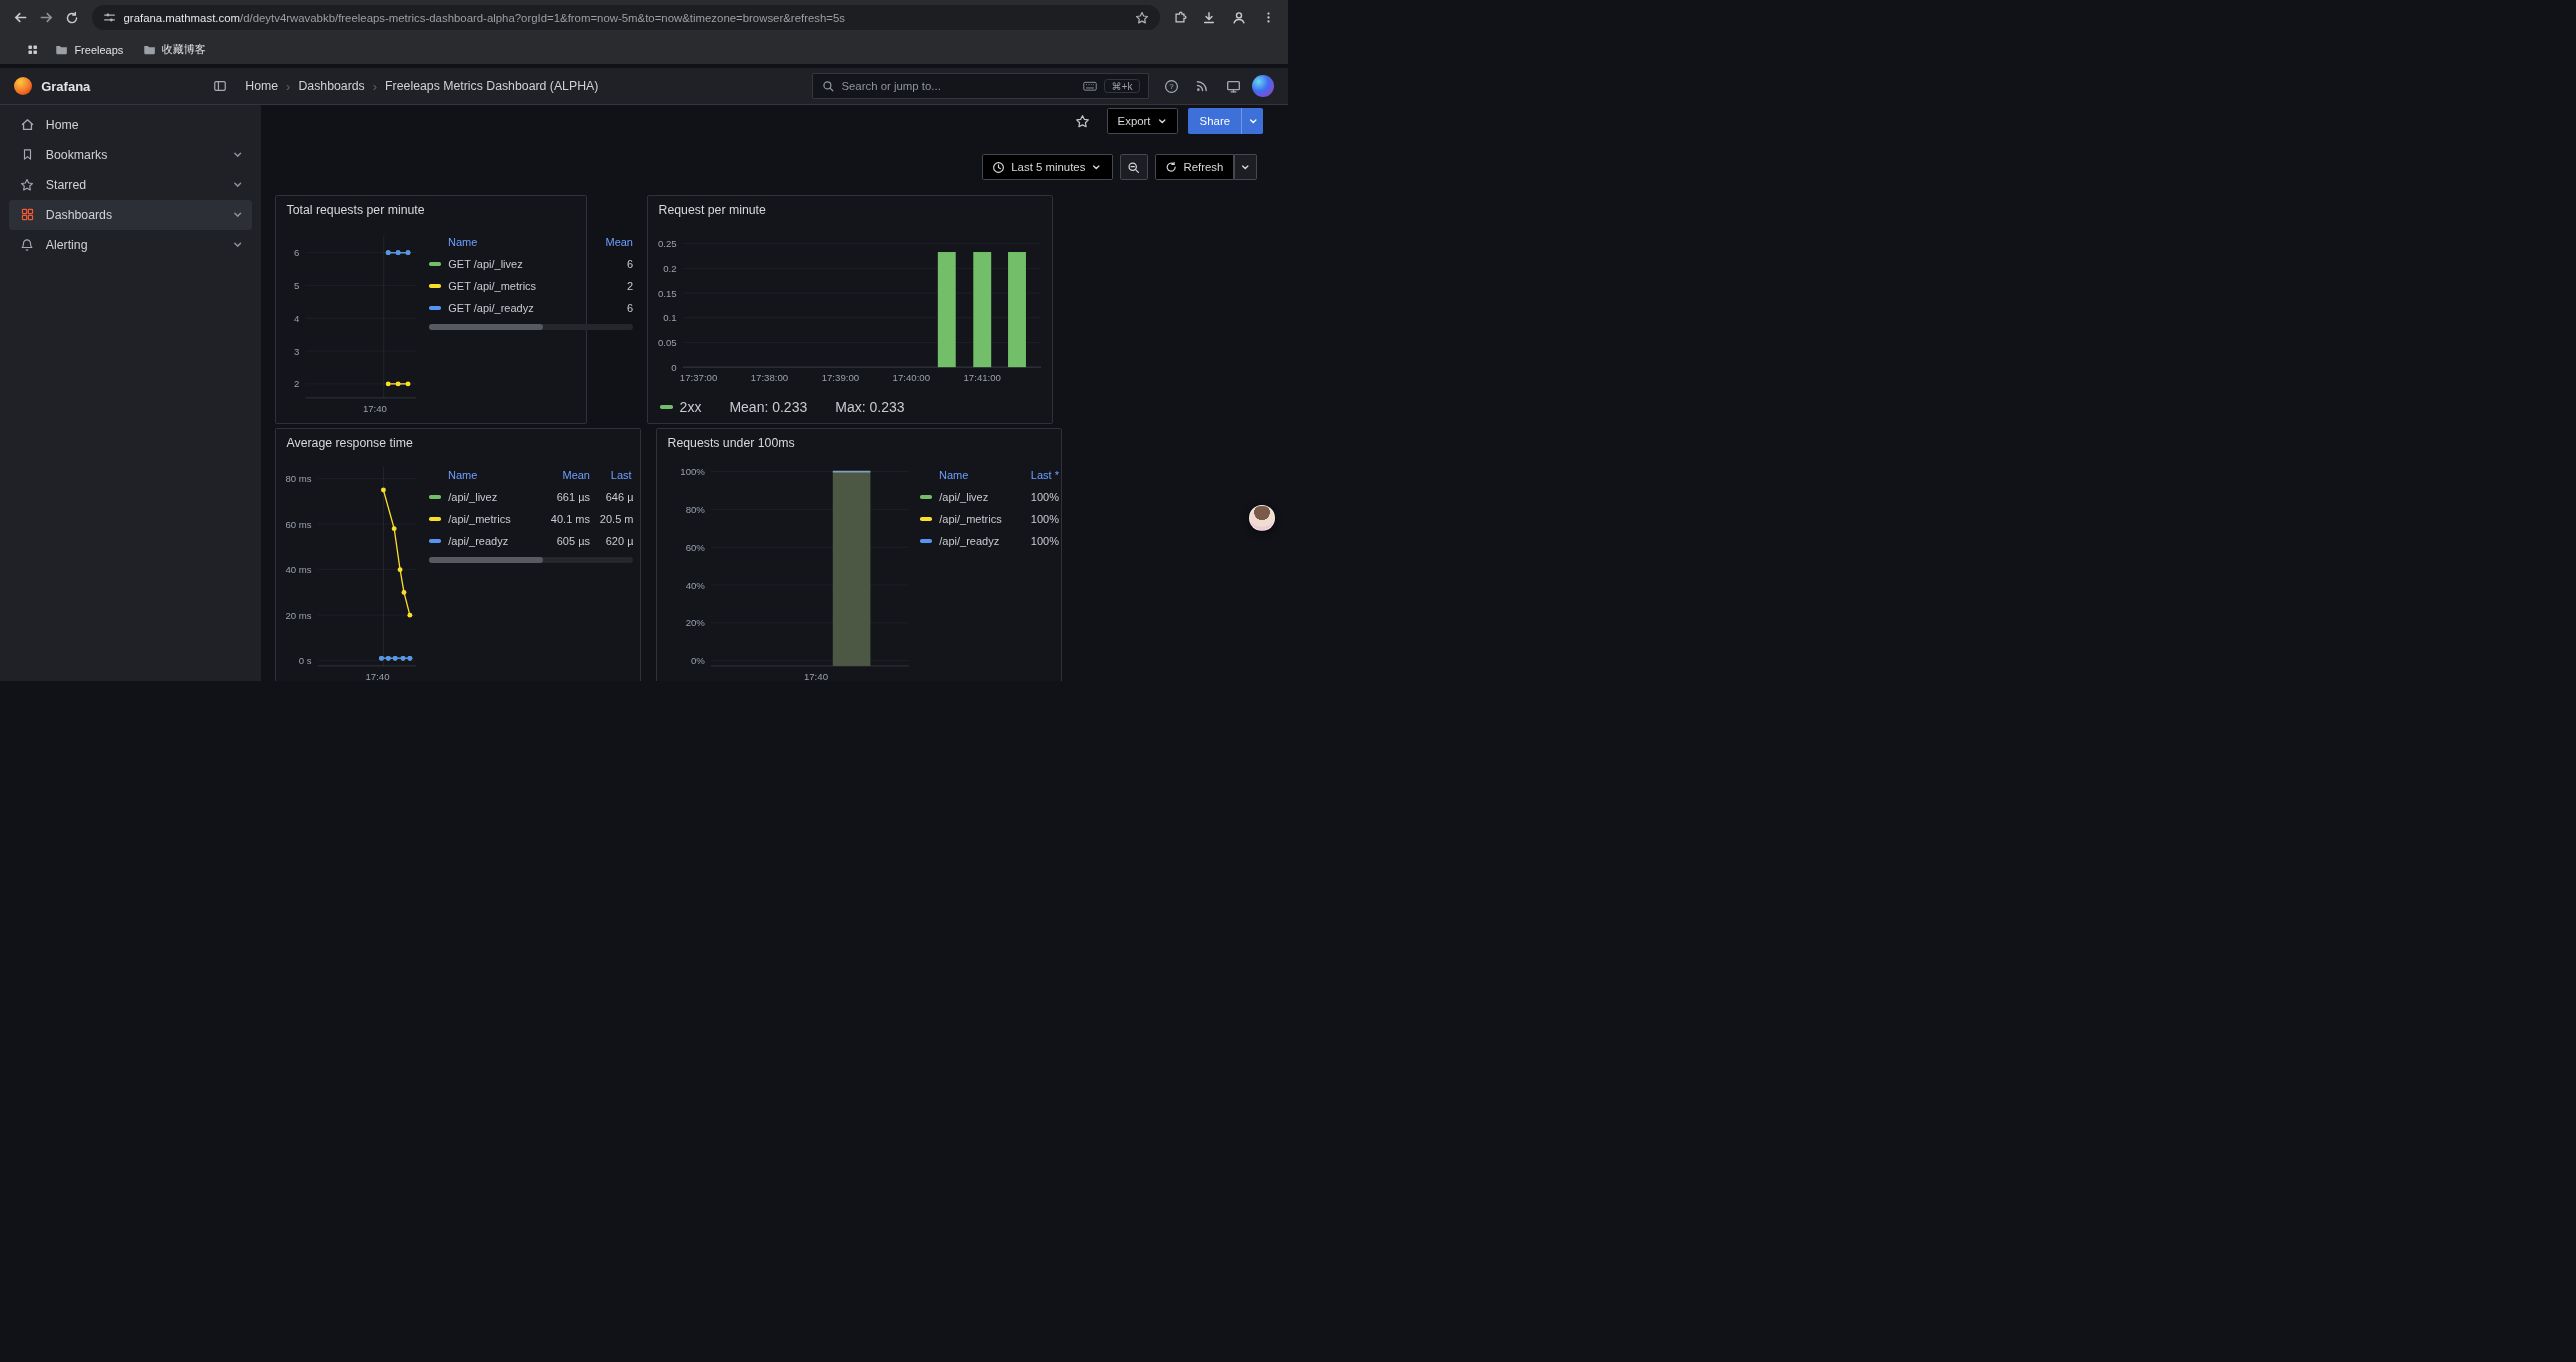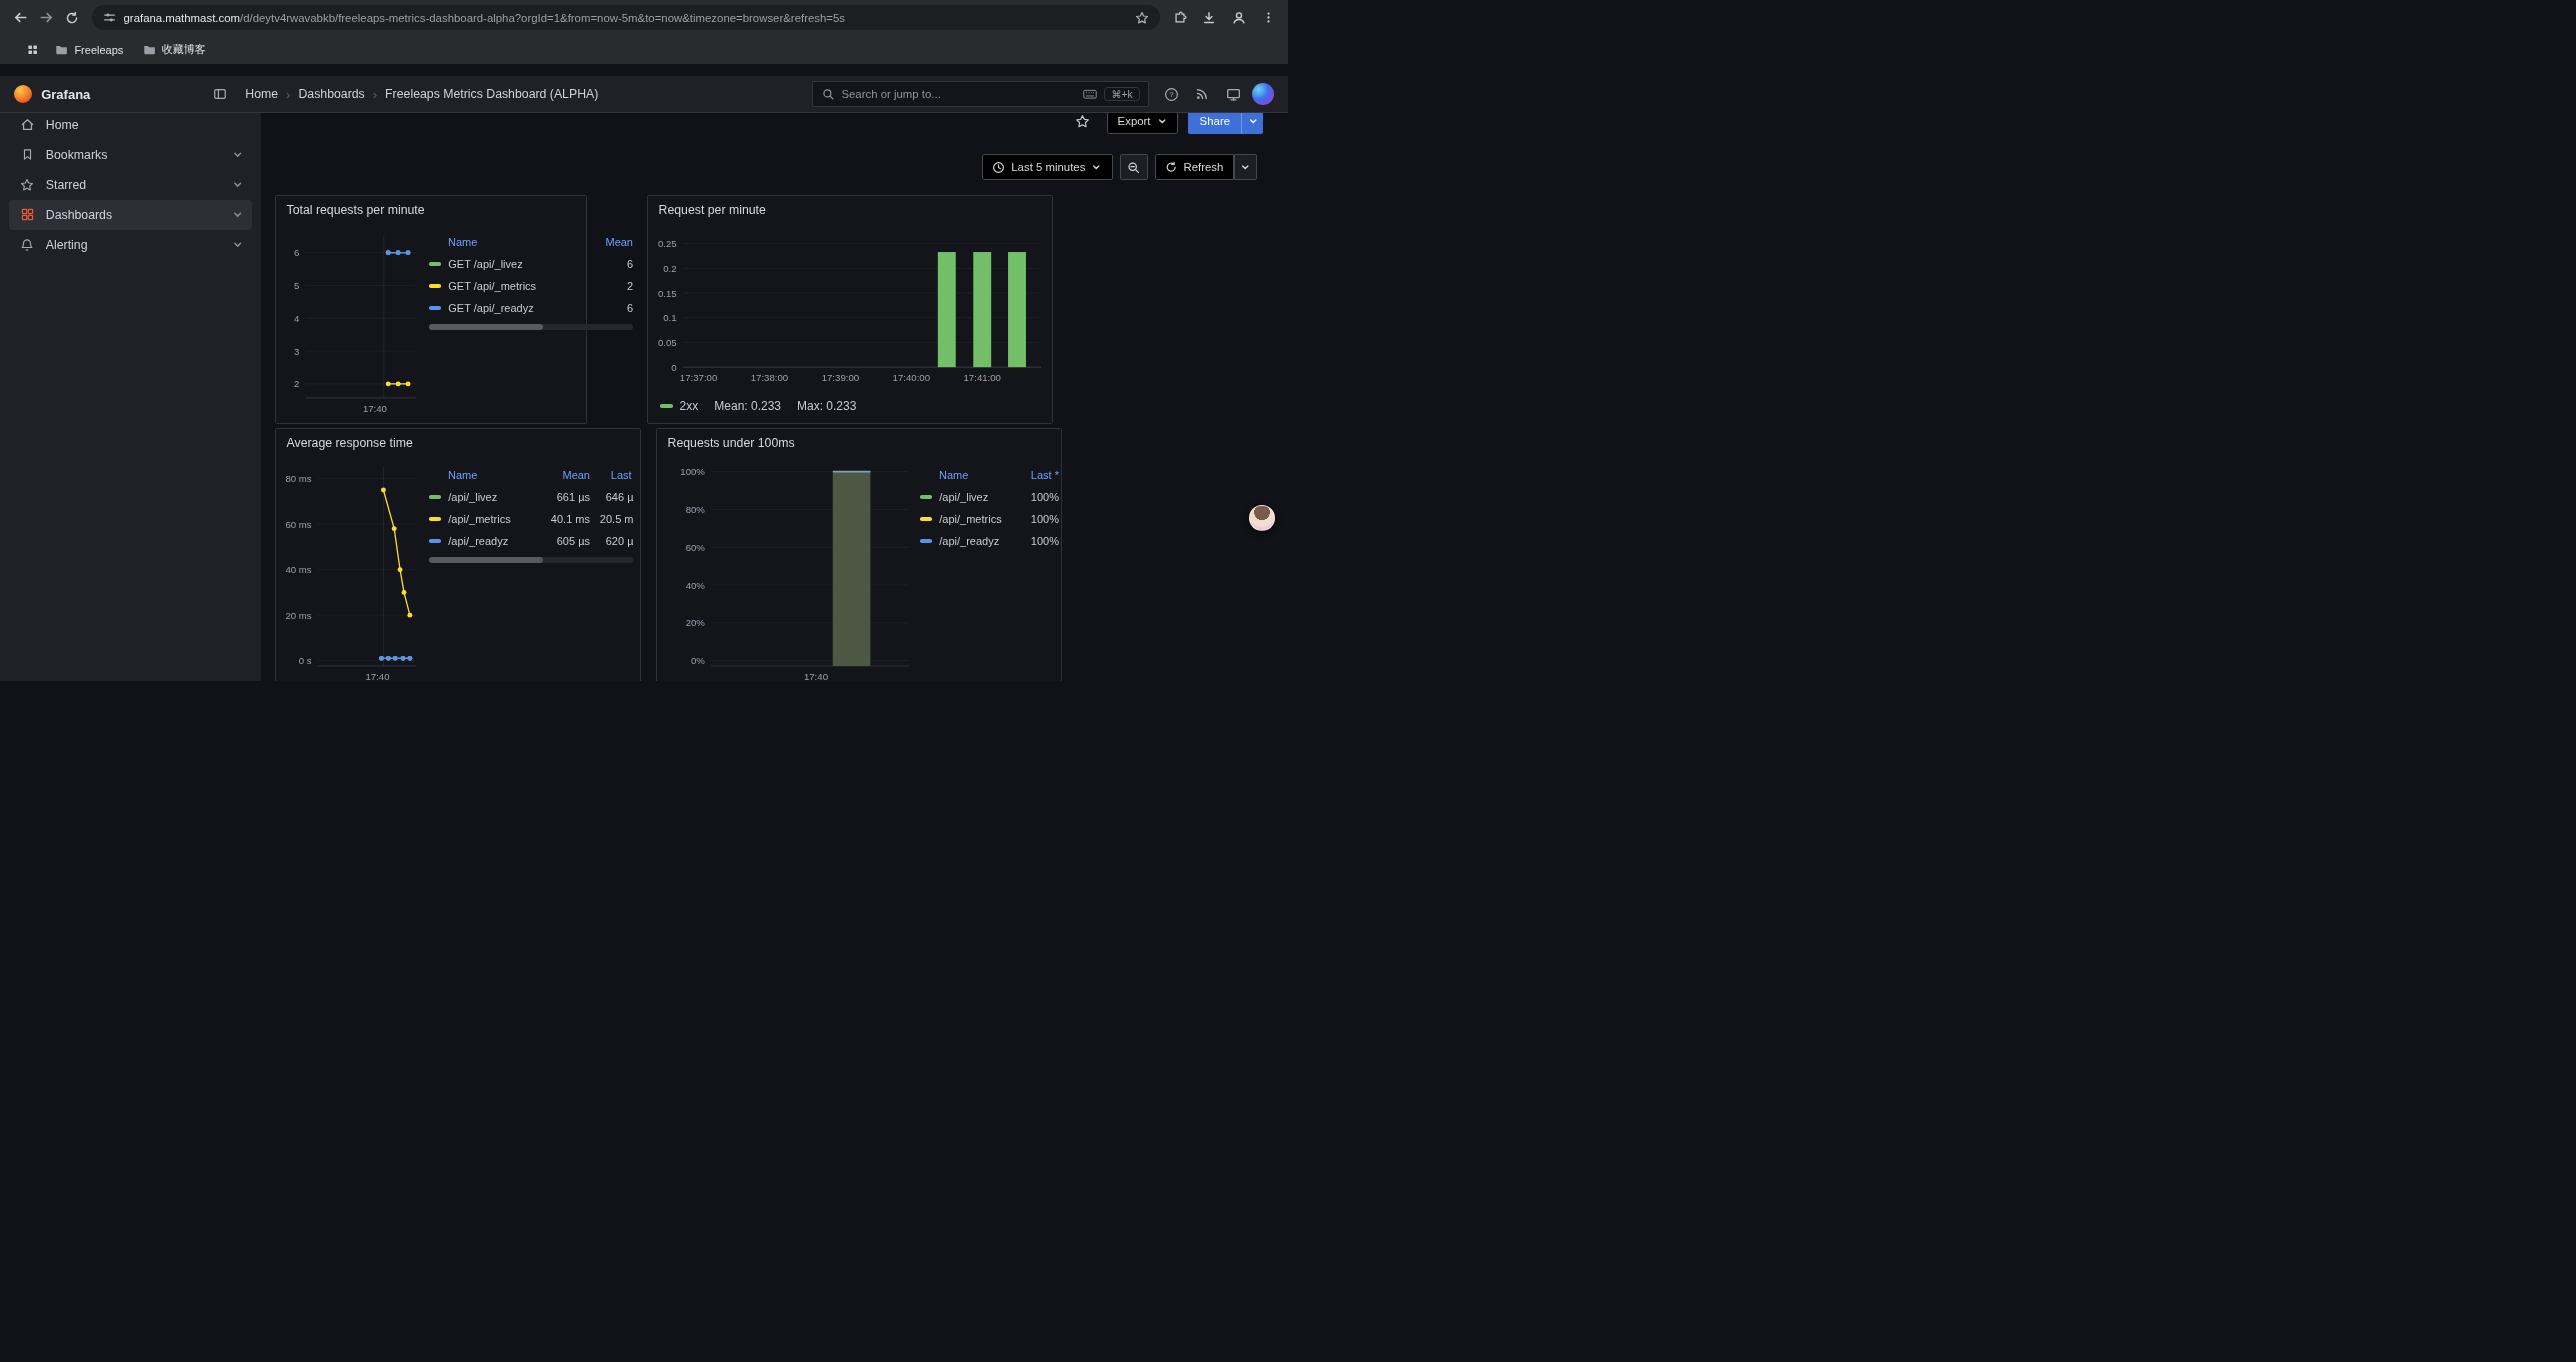--- a/index.html
+++ b/index.html
@@ -18,21 +18,21 @@
 .omni-url .dom{color:#e6e8ea}
 .omni-url .path{color:#9c9fa5}
 .omni-ic{color:#aeb1b6}
 .cr-right{display:flex;align-items:center;gap:3.5px;color:#c8cacd}
 .bookmarks{height:29px;background:#2a2b2e;display:flex;align-items:center;gap:5.3px;padding:0 22px;font-size:11px;color:#e0e2e5}
 .bm{display:flex;align-items:center;gap:6.1px;padding:2.6px 7px;border-radius:5.3px}
 .bm-ic{color:#9aa0a6}
 
 
 .gf{position:absolute;top:64px;left:0;right:0;bottom:0;background:#111217}
-.gf-header{position:absolute;top:12px;left:0;right:0;height:37px;background:#1f2127;border-bottom:0.9px solid rgba(204,204,220,.13);display:flex;align-items:center;padding:0 14px;z-index:5}
+.gf-header{position:absolute;top:4px;left:0;right:0;height:37px;background:#1f2127;border-bottom:0.9px solid rgba(204,204,220,.13);display:flex;align-items:center;padding:0 14px;z-index:5}
 .gf-hleft{width:219px;display:flex;align-items:center}
 .gf-logo{width:18.4px;height:18.4px;border-radius:50%;background:radial-gradient(circle at 35% 28%,#fcc83d,#f2772b 55%,#e03a12 90%)}
 .gf-brand{font-size:13px;font-weight:700;color:#e3e4e8;margin-left:8.8px}
 .gf-icbtn{width:26px;height:26px;display:flex;align-items:center;justify-content:center;color:#a6aab2;border-radius:5.3px}
 .crumbs{display:flex;align-items:center;gap:8px;font-size:12.3px;color:#d0d2d6;margin-left:12.3px;white-space:nowrap}
 .crumb-sep{color:#5e6168;font-size:13px}
 .gf-search{width:337px;height:26px;border:0.9px solid #34363e;background:#14151a;border-radius:1px;display:flex;align-items:center;gap:7px;padding:0 8.8px;color:#8e949e}
 .gf-search input{flex:1;background:transparent;border:0;outline:0;color:#c9cbd1;font-size:11.4px;font-family:inherit;min-width:0}
 .gf-search input::placeholder{color:#8e949e}
 .kbd{border:0.9px solid #34363e;border-radius:3.5px;padding:0.9px 6.1px;font-size:10px;color:#9aa0ab;white-space:nowrap}
@@ -70,21 +70,21 @@
 .lg-table{min-width:100%}
 .lg-row{display:flex;align-items:center;height:22px}
 .lg-row.lg-head .lg-cell{color:#6e9fff}
 .lg-cell.name{flex:1;display:flex;align-items:center;gap:7px;white-space:nowrap;overflow:hidden;color:#c9cbd1}
 .lg-cell.name.first{padding-left:19px;display:block}
 .lg-cell.num{width:49px;flex:0 0 auto;text-align:right;color:#c9cbd1;white-space:nowrap}
 .mk{display:inline-block;width:12.3px;height:3.5px;border-radius:1.8px;flex:0 0 auto}
 .hscroll{position:absolute;height:6.1px;background:#26272d;border-radius:3.5px}
 .hscroll .thumb{display:block;height:6.1px;border-radius:3.5px;background:#585a62}
 .nodata{position:absolute;top:116px;left:0;right:0;text-align:center;font-size:15px;color:#8b8d94}
-.p2legend{position:absolute;display:flex;align-items:center;gap:16px;font-size:12px;color:#c9cbd1}
+.p2legend{position:absolute;display:flex;align-items:center;gap:28px;font-size:14px;color:#c9cbd1}
 .p2series{display:flex;align-items:center;gap:7px}
 
 .float-avatar{position:absolute;left:1249px;top:505px;width:26px;height:26px;border-radius:50%;border:0.9px solid rgba(255,255,255,.55);box-shadow:0 1.8px 7px rgba(0,0,0,.6);background:radial-gradient(circle at 50% 26%,#7a5a48 0 36%,#f0ddd0 37% 68%,#eec9d6 69% 100%);z-index:50}
 </style>
 </head>
 <body>
 
 <div class="screen">
 
   <div class="cr-toolbar">

